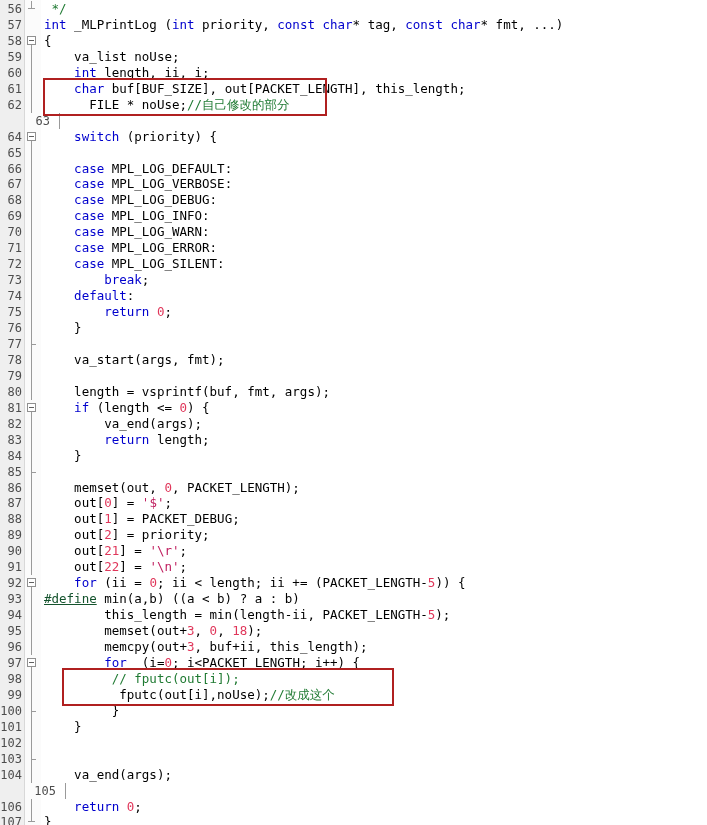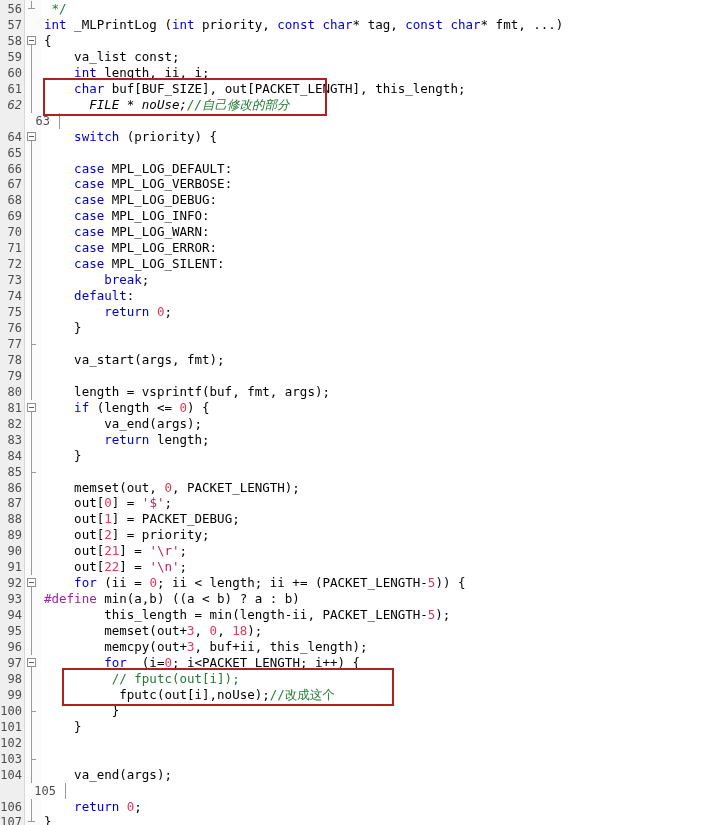--- a/index.html
+++ b/index.html
@@ -66,21 +66,21 @@
     position: absolute;
     left: 44px;
     top: 0;
     color: #000000;
   }
 
   
   .kw   { color: #0000cd; }
   .num  { color: #e0365a; }
   .cmt  { color: #1f7a32; }
-  .pre  { color: #a21caf; }
+  .pre  { color: #14532d; text-decoration: underline; }
   .str  { color: #c02060; }
   .plain{ color: #000000; }
 
   
   .foldbox {
     position: absolute;
     left: 27px;
     width: 9px;
     height: 9px;
     box-sizing: border-box;
@@ -131,24 +131,24 @@
 
 <div id="editor">
 
   <div class="gutter"></div>
   <div class="fold-col"></div>
 
   <div class="lines" id="lines-root">
       <div class="line" style="position: absolute; left: 0px; top: 1px; width: 707px;"><span class="ln">56</span><span class="foldend" style="top: 7px;"></span><span class="foldline" style="top: 0px; height: 8px;"></span><span class="code"><span class="cmt"> */</span></span></div>
       <div class="line" style="position: absolute; left: 0px; top: 16.95px; width: 707px;"><span class="ln">57</span><span class="code"><span class="kw">int</span><span class="plain"> _MLPrintLog (</span><span class="kw">int</span><span class="plain"> priority, </span><span class="kw">const</span><span class="plain"> </span><span class="kw">char</span><span class="plain">* tag, </span><span class="kw">const</span><span class="plain"> </span><span class="kw">char</span><span class="plain">* fmt, ...)</span></span></div>
       <div class="line" style="position: absolute; left: 0px; top: 32.9px; width: 707px; padding-left: 18px;"><span class="ln">58</span><span class="foldbox" style="top: 3px;"></span><span class="foldline" style="top: 12px; height: 4px;"></span><span class="code"><span class="plain">{</span></span></div>
-      <div class="line" style="position: absolute; left: 0px; top: 48.85px; width: 707px;"><span class="ln">59</span><span class="foldline" style="top: 0px; height: 16px;"></span><span class="code"><span class="plain">    va_list const;</span></span></div>
+      <div class="line" style="position: absolute; left: 0px; top: 48.85px; width: 707px;"><span class="ln">59</span><span class="foldline" style="top: 0px; height: 16px;"></span><span class="code"><span class="plain">    va_list noUse;</span></span></div>
       <div class="line" style="position: absolute; left: 0px; top: 64.8px; width: 707px;"><span class="ln">60</span><span class="foldline" style="top: 0px; height: 16px;"></span><span class="code"><span class="plain">    </span><span class="kw">int</span><span class="plain"> length, ii, i;</span></span></div>
       <div class="line" style="position: absolute; left: 0px; top: 80.75px; width: 707px;"><span class="ln">61</span><span class="foldline" style="top: 0px; height: 16px;"></span><span class="code"><span class="plain">    </span><span class="kw">char</span><span class="plain"> buf[BUF_SIZE], out[PACKET_LENGTH], this_length;</span></span></div>
-      <div class="line" style="position: absolute; left: 0px; top: 96.7px; width: 620px; font-style: italic;"><span class="ln">62</span><span class="foldline" style="top: 0px; height: 16px;"></span><span class="code"><span class="plain">      FILE * noUse;</span><span class="cmt">//自己修改的部分</span></span></div>
+      <div class="line" style="position: absolute; left: 0px; top: 96.7px; width: 620px;"><span class="ln">62</span><span class="foldline" style="top: 0px; height: 16px;"></span><span class="code"><span class="plain">      FILE * noUse;</span><span class="cmt">//自己修改的部分</span></span></div>
       <div class="line" style="position: absolute; left: 0px; top: 112.65px; width: 707px; margin-left: 28px;"><span class="ln">63</span><span class="foldline" style="top: 0px; height: 16px;"></span></div>
       <div class="line" style="position: absolute; left: 0px; top: 128.6px; width: 707px;"><span class="ln">64</span><span class="foldbox" style="top: 3px;"></span><span class="foldline" style="top: 12px; height: 4px;"></span><span class="code"><span class="plain">    </span><span class="kw">switch</span><span class="plain"> (priority) {</span></span></div>
       <div class="line" style="position: absolute; left: 0px; top: 144.55px; width: 707px;"><span class="ln">65</span><span class="foldline" style="top: 0px; height: 16px;"></span></div>
       <div class="line" style="position: absolute; left: 0px; top: 160.5px; width: 707px;"><span class="ln">66</span><span class="foldline" style="top: 0px; height: 16px;"></span><span class="code"><span class="plain">    </span><span class="kw">case</span><span class="plain"> MPL_LOG_DEFAULT:</span></span></div>
       <div class="line" style="position: absolute; left: 0px; top: 176.45px; width: 707px;"><span class="ln">67</span><span class="foldline" style="top: 0px; height: 16px;"></span><span class="code"><span class="plain">    </span><span class="kw">case</span><span class="plain"> MPL_LOG_VERBOSE:</span></span></div>
       <div class="line" style="position: absolute; left: 0px; top: 192.4px; width: 707px;"><span class="ln">68</span><span class="foldline" style="top: 0px; height: 16px;"></span><span class="code"><span class="plain">    </span><span class="kw">case</span><span class="plain"> MPL_LOG_DEBUG:</span></span></div>
       <div class="line" style="position: absolute; left: 0px; top: 208.35px; width: 707px;"><span class="ln">69</span><span class="foldline" style="top: 0px; height: 16px;"></span><span class="code"><span class="plain">    </span><span class="kw">case</span><span class="plain"> MPL_LOG_INFO:</span></span></div>
       <div class="line" style="position: absolute; left: 0px; top: 224.3px; width: 707px;"><span class="ln">70</span><span class="foldline" style="top: 0px; height: 16px;"></span><span class="code"><span class="plain">    </span><span class="kw">case</span><span class="plain"> MPL_LOG_WARN:</span></span></div>
       <div class="line" style="position: absolute; left: 0px; top: 240.25px; width: 707px;"><span class="ln">71</span><span class="foldline" style="top: 0px; height: 16px;"></span><span class="code"><span class="plain">    </span><span class="kw">case</span><span class="plain"> MPL_LOG_ERROR:</span></span></div>
       <div class="line" style="position: absolute; left: 0px; top: 256.2px; width: 707px;"><span class="ln">72</span><span class="foldline" style="top: 0px; height: 16px;"></span><span class="code"><span class="plain">    </span><span class="kw">case</span><span class="plain"> MPL_LOG_SILENT:</span></span></div>

